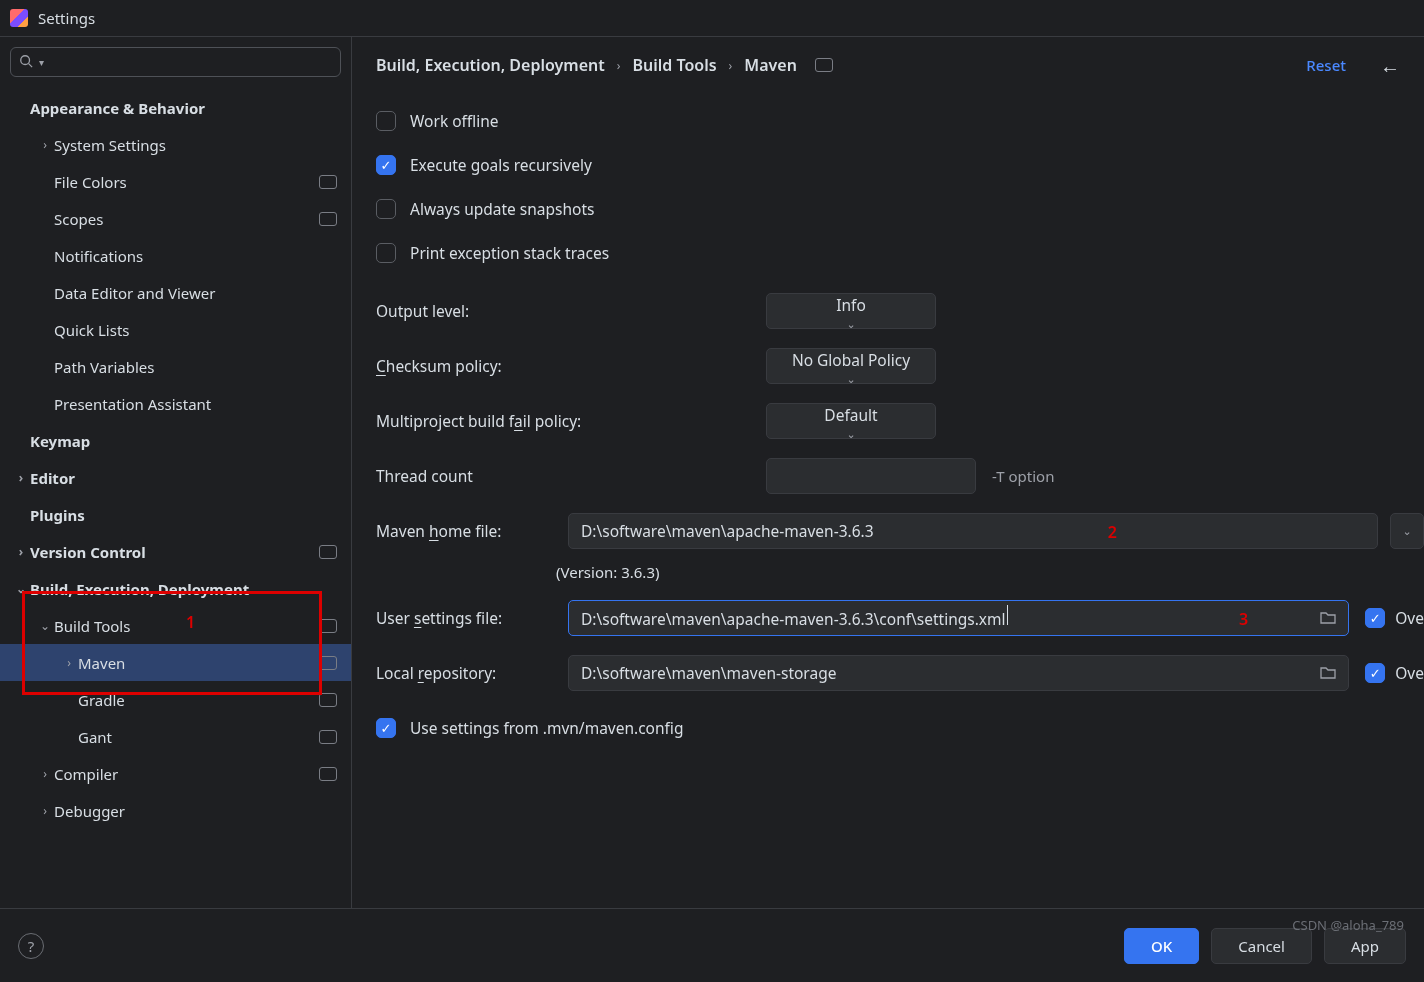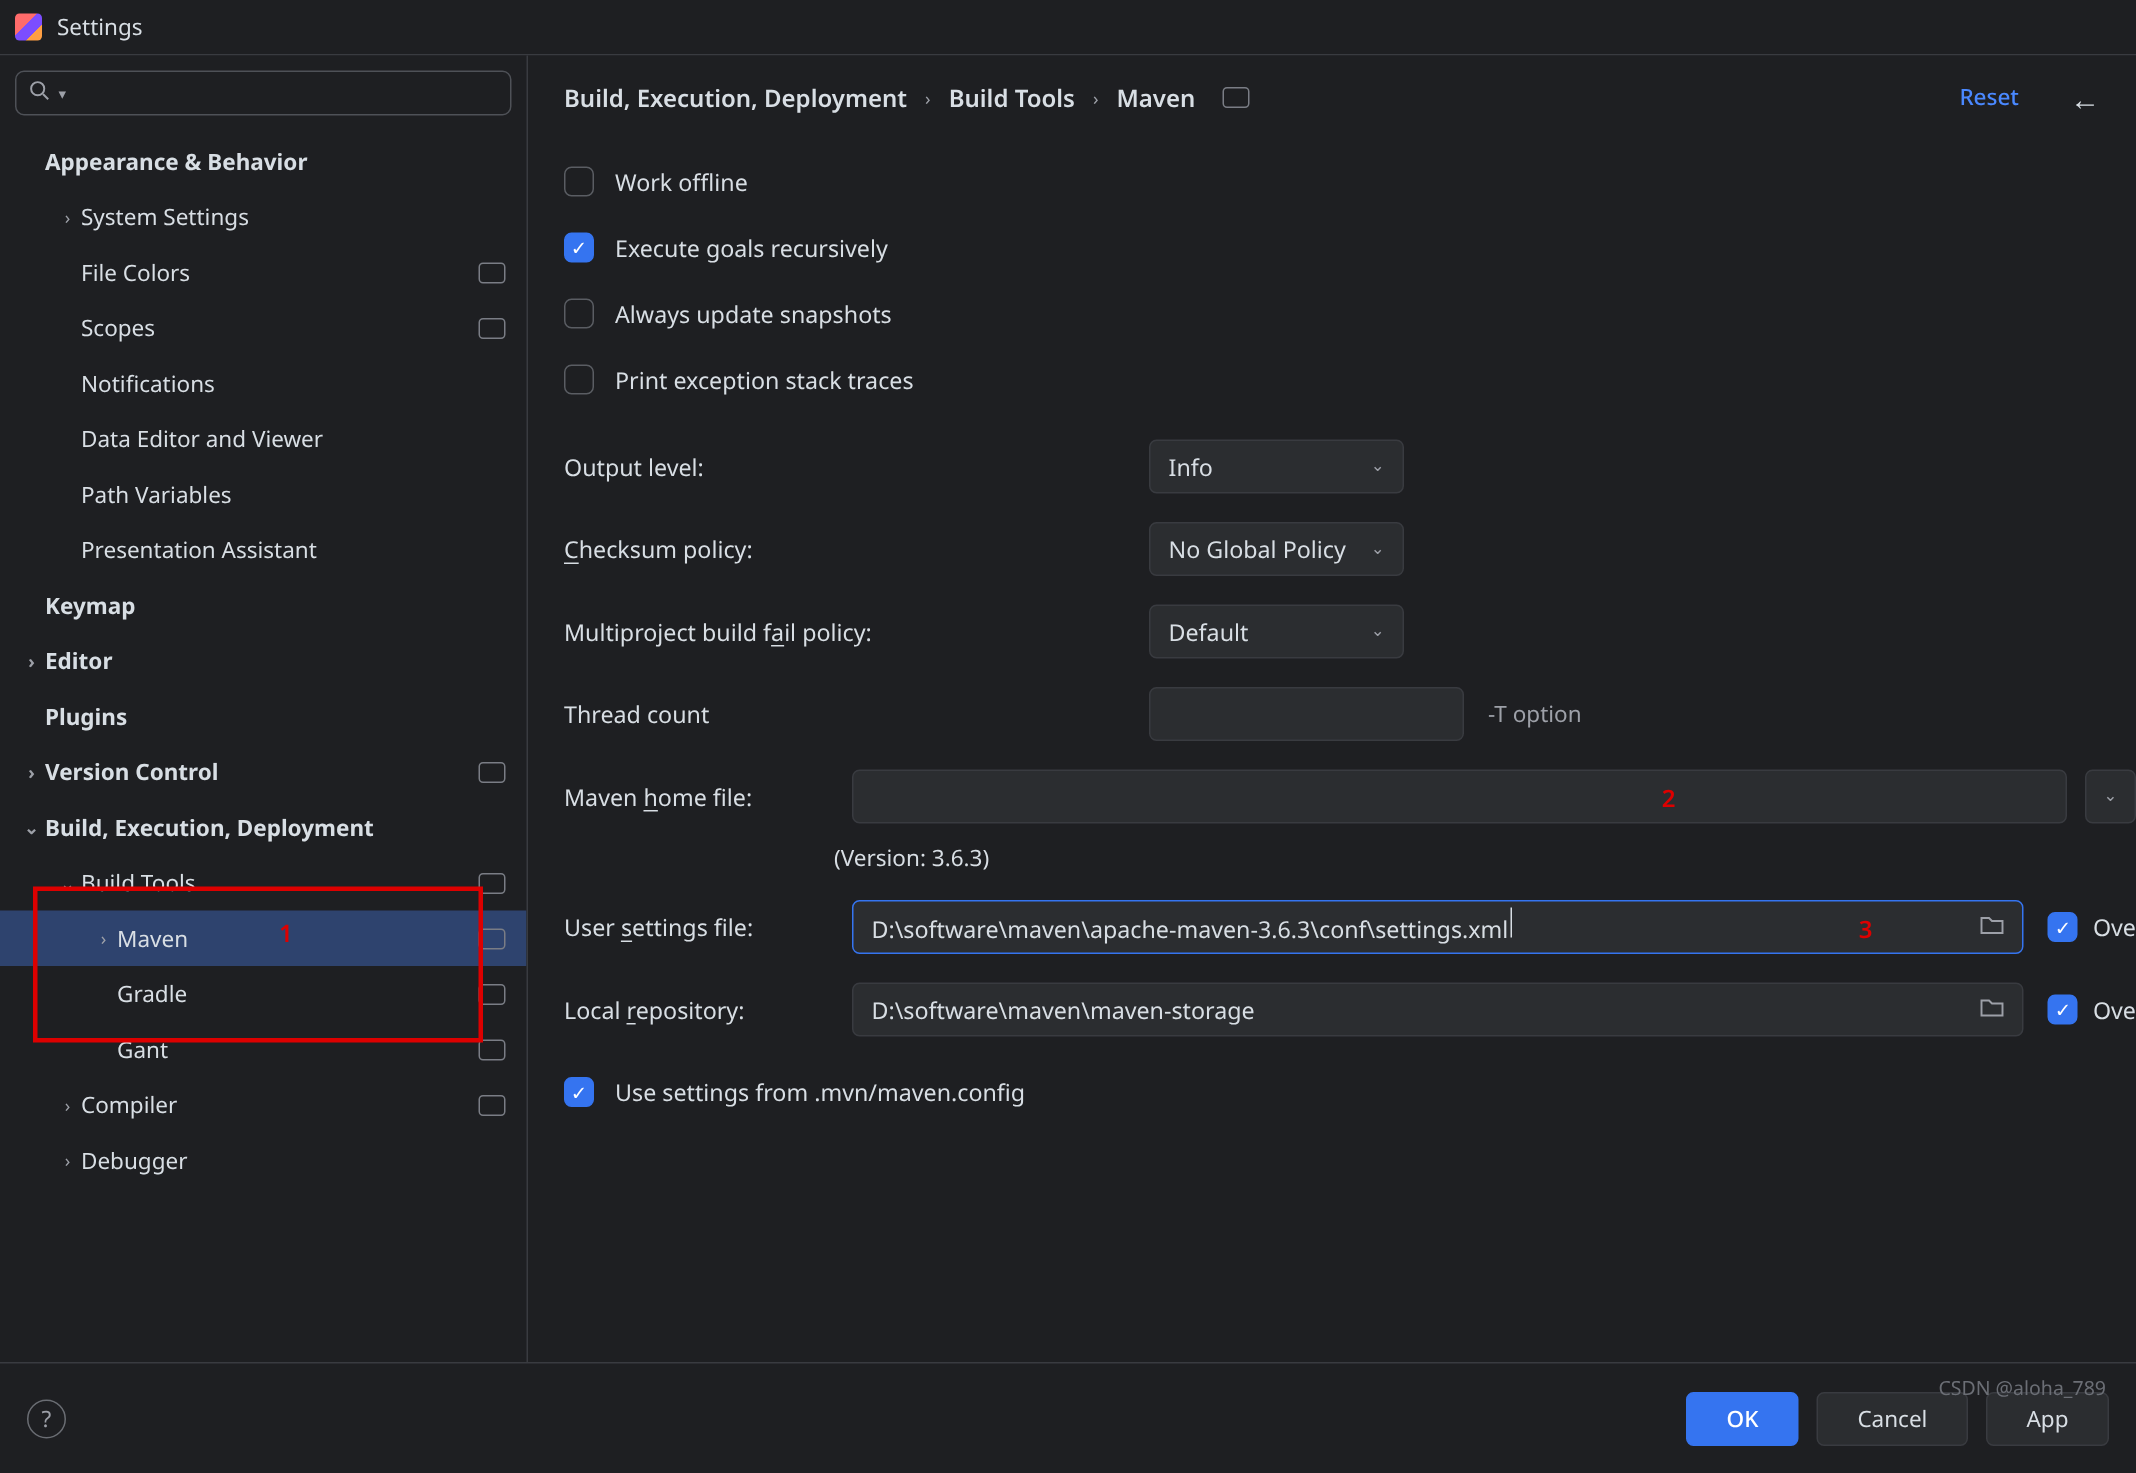--- a/index.html
+++ b/index.html
@@ -99,21 +99,21 @@
     display:inline-flex;align-items:center;justify-content:center;color:white;font-size:13px;flex-shrink:0;
   }
   .checkbox.checked{background:var(--accent);border-color:var(--accent);}
 
   .form-row{display:flex;align-items:center;height:55px;font-size:15.5px;}
   .form-label{width:390px;color:var(--text);}
   .under{text-decoration:underline;text-decoration-style:solid;text-underline-offset:3px;}
   .select{
     display:flex;align-items:center;justify-content:space-between;
     background:var(--input-bg);border:1px solid var(--border);border-radius:5px;
-    height:36px;padding:0 12px;min-width:170px;color:var(--text);
+    height:36px;padding:0 12px;min-width:170px;color:var(--text);flex-direction:column;
   }
   .select .chev{color:var(--text-dim);font-size:11px;}
   .textbox{
     background:var(--input-bg);border:1px solid var(--border);border-radius:5px;
     height:36px;padding:0 12px;color:var(--text);display:flex;align-items:center;min-width:0;
     position:relative;gap:8px;
   }
   .textbox.focus{border:1.5px solid var(--accent);}
   .hint{color:var(--text-dim);margin-left:16px;font-size:15px;}
 
@@ -194,20 +194,25 @@
           <span>Notifications</span>
           <span class="row-spacer"></span>
         </div>
         <div class="tree-row l1">
           <span class="arrow empty">·</span>
           <span>Data Editor and Viewer</span>
           <span class="row-spacer"></span>
         </div>
         <div class="tree-row l1">
           <span class="arrow empty">·</span>
+          <span>Quick Lists</span>
+          <span class="row-spacer"></span>
+        </div>
+        <div class="tree-row l1">
+          <span class="arrow empty">·</span>
           <span>Path Variables</span>
           <span class="row-spacer"></span>
         </div>
         <div class="tree-row l1">
           <span class="arrow empty">·</span>
           <span>Presentation Assistant</span>
           <span class="row-spacer"></span>
         </div>
         <div class="tree-row l0 bold">
           <span class="arrow empty">·</span>
@@ -345,20 +350,21 @@
           <span></span>
         </div>
         <span class="hint">-T option</span>
       </div>
 
       <div class="path-row">
         <div class="form-label">
           <span>Maven </span><span class="under">h</span><span>ome file:</span>
         </div>
         <div class="textbox" style="flex:1;position:relative;">
+          <span>D:\software\maven\apache-maven-3.6.3</span>
           <span class="red-num" style="position:absolute;right:260px;top:7px;">2</span>
         </div>
         <div class="select" style="width:34px;min-width:34px;justify-content:center;">
           <span class="chev">⌄</span>
         </div>
       </div>
 
       <div class="version-line">(Version: 3.6.3)</div>
 
       <div class="path-row">

